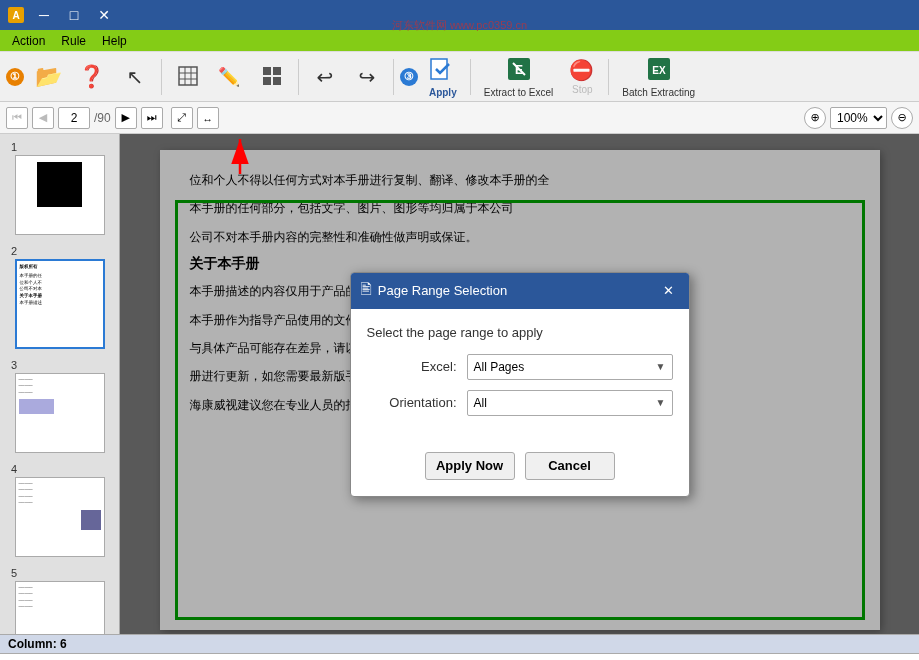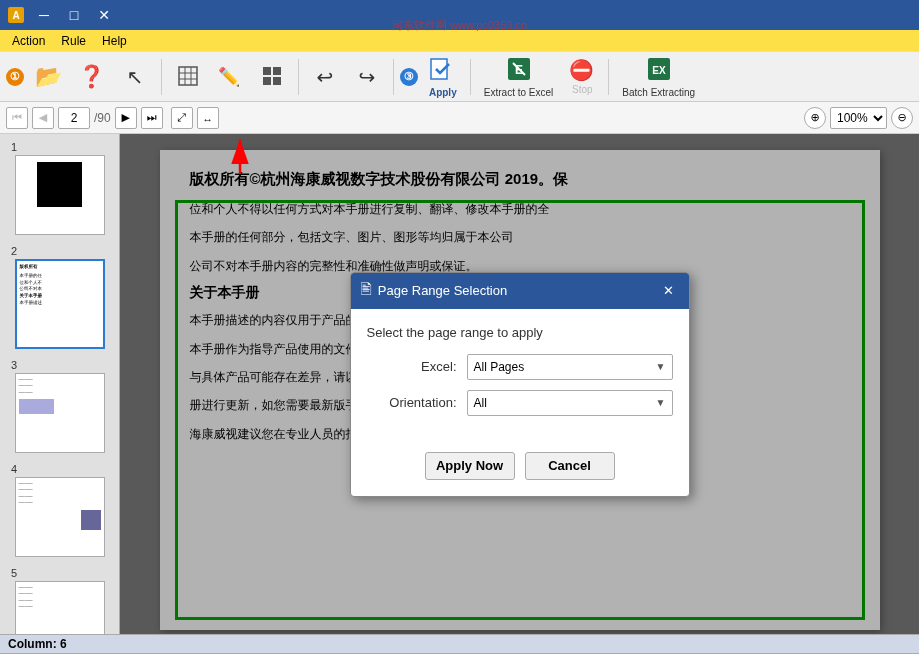--- a/index.html
+++ b/index.html
@@ -28,21 +28,21 @@
       font-size: 11px;
       color: rgba(200,50,50,0.7);
       text-align: center;
       padding: 2px;
       pointer-events: none;
       z-index: 9999;
     }
 
     
     #menubar {
-      background: #fde047;
+      background: #84cc16;
       height: 22px;
       display: flex;
       align-items: center;
       padding: 0 4px;
       border-bottom: 1px solid #ddd;
       font-size: 12px;
     }
     #menubar .menu-item {
       padding: 2px 8px;
       cursor: pointer;
@@ -476,21 +476,20 @@
           <div>─────</div>
           <div>─────</div>
           <div>─────</div>
         </div>
       </div>
     </div>
   </div>
 
   <div id="pdfview" style="position:relative;">
     <div id="pdf-page">
-      <div class="pdf-title">版权所有©杭州海康威视数字技术股份有限公司 2019。保</div>
 
       <div class="pdf-selection-box"></div>
 
       <div class="pdf-text-block">
         <span>位和个人不得以任何方式对本手册进行复制、翻译、修改本手册的全</span>
       </div>
       <div class="pdf-text-block">
         <span>本手册的任何部分，包括文字、图片、图形等均归属于本公司</span>
       </div>
       <div class="pdf-text-block">

